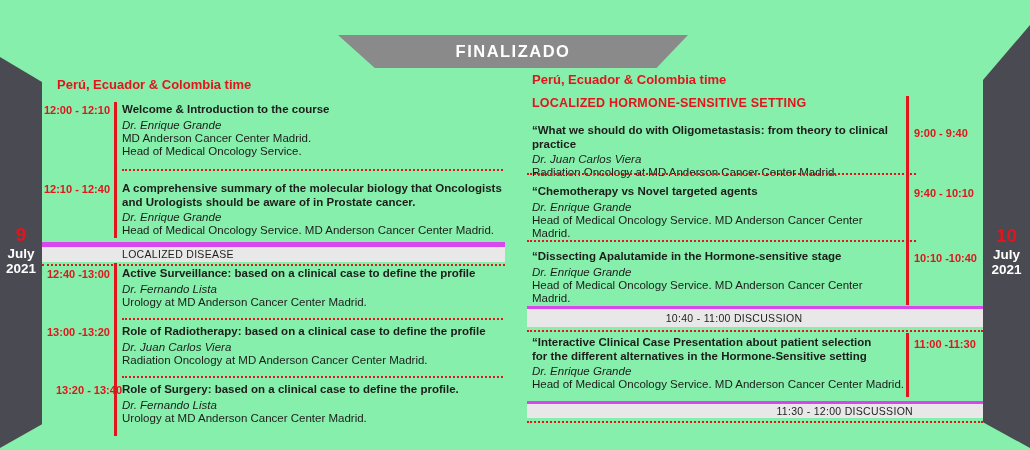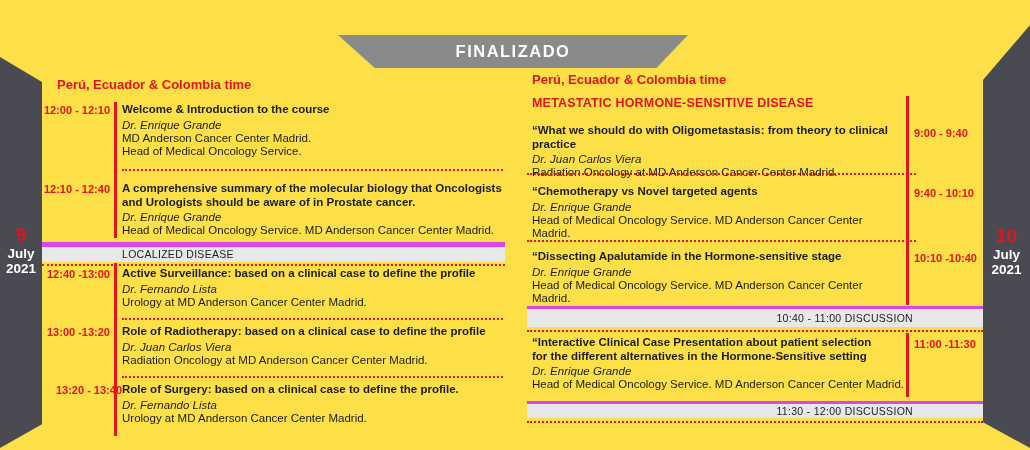--- a/index.html
+++ b/index.html
@@ -1,19 +1,19 @@
 <!DOCTYPE html>
 <html><head>
 <meta charset="utf-8">
 <style>
   * { margin:0; padding:0; box-sizing:border-box; }
   html,body { background:#ffffff; }
   #stage {
     position:relative; width:1030px; height:450px; overflow:hidden;
-    background:#fde047; font-family:"Liberation Sans", sans-serif; color:#1d1d1b;
+    background:#86efac; font-family:"Liberation Sans", sans-serif; color:#1d1d1b;
   }
   
   .banner {
     position:absolute; left:338px; top:35px; width:350px; height:33px;
     background:#8a8a8a;
     clip-path:polygon(0 0, 100% 0, 91% 100%, 10.5% 100%);
     display:flex; align-items:center; justify-content:center;
   }
   .banner span { color:#ffffff; font-weight:bold; font-size:16.5px; letter-spacing:1.5px; }
   
@@ -41,21 +41,21 @@
   .dotted { position:absolute; border-top:2px dotted #e2151c; height:0; }
   
   .graybar {
     position:absolute; background:#e8e8e8; border-top:5px solid #d946ef;
   }
   .graybar span { display:block; font-size:10.5px; letter-spacing:0.3px; color:#1d1d1b; }
   #localized-bar { left:20px; top:242px; width:485px; height:20px; }
   #localized-bar span { padding-left:102px; line-height:15px; }
   .discussion-bar { left:527px; width:456px; }
   #discussion-1 { top:306px; height:21px; border-top-width:3px; }
-  #discussion-1 span { text-align:right; padding-right:70px; line-height:18px;padding-left:28px; }
+  #discussion-1 span { text-align:center; padding-right:70px; line-height:18px;padding-left:28px; }
   #discussion-2 { top:401px; height:17px; border-top-width:3px; }
   #discussion-2 span { text-align:right; padding-right:70px; line-height:14px; }
 </style>
 </head>
 <body>
 
 <div id="stage">
 
   <div class="banner">
     <span>FINALIZADO</span>
@@ -139,21 +139,21 @@
     <div class="t-line">Role of Surgery: based on a clinical case to define the profile.</div>
     <div class="t-line"></div>
     <div class="speaker">Dr. Fernando Lista</div>
     <div class="affil">
       <div>Urology at MD Anderson Cancer Center Madrid.</div>
       <div></div>
     </div>
   </div>
 
   <div class="tz-header" style="left:532px; top:72px;">Perú, Ecuador &amp; Colombia time</div>
-  <div class="sec-header" style="left:532px; top:96px;">METASTATIC HORMONE-SENSITIVE DISEASE</div>
+  <div class="sec-header" style="left:532px; top:96px;">LOCALIZED HORMONE-SENSITIVE SETTING</div>
 
   <div class="redbar" style="left:906px; top:96px; height:209px;"></div>
   <div class="redbar" style="left:906px; top:333px; height:64px;"></div>
 
   <div class="time r" style="top:127px;">9:00 - 9:40</div>
   <div class="entry" style="left:532px; top:124px; width:370px;">
     <div class="t-line">“What we should do with Oligometastasis: from theory to clinical practice</div>
     <div class="t-line"></div>
     <div class="speaker">Dr. Juan Carlos Viera</div>
     <div class="affil">

